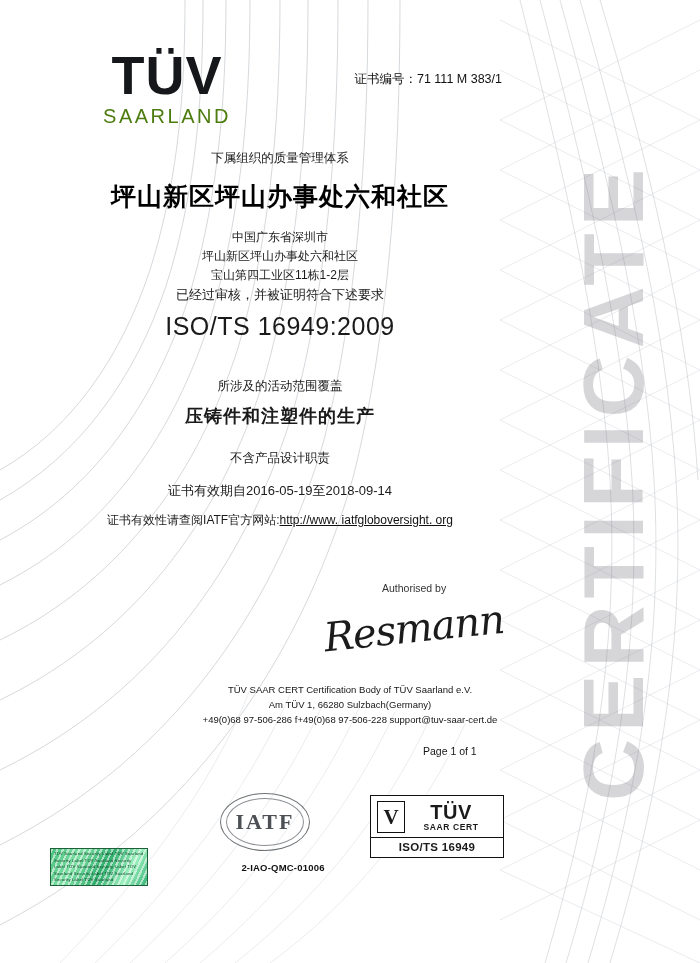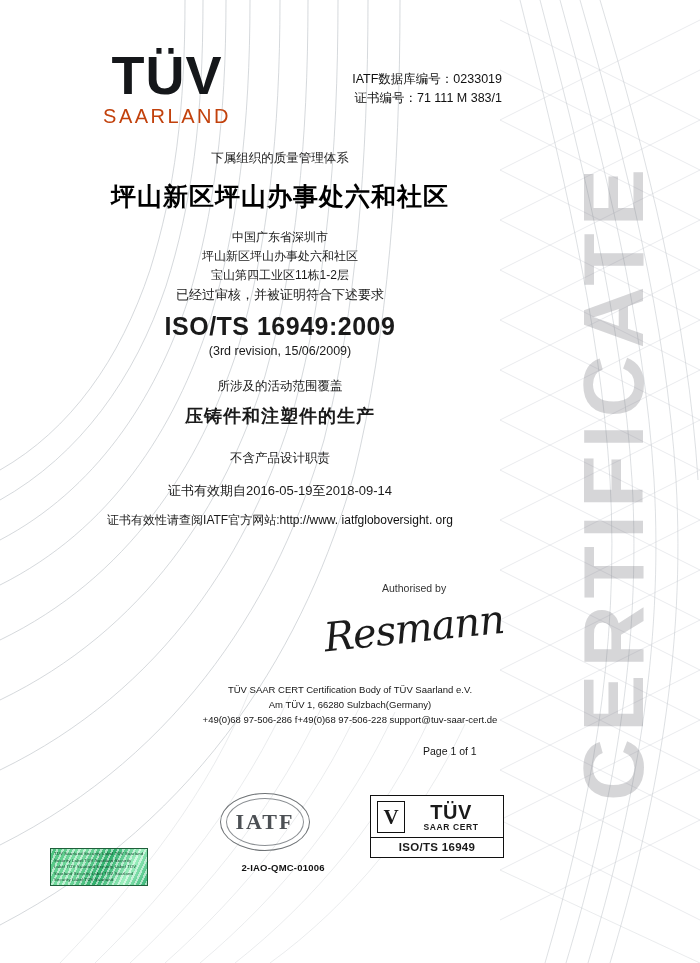--- a/index.html
+++ b/index.html
@@ -59,21 +59,21 @@
   .tuv-logo .mark {
     font-size: 54px;
     font-weight: bold;
     letter-spacing: 1px;
     color: #15171a;
     font-family: "Liberation Sans", sans-serif;
   }
   .tuv-logo .sub {
     font-size: 20px;
     letter-spacing: 2.5px;
-    color: #c2410c;
+    color: #4d7c0f;
     margin-top: 4px;
     font-family: "Liberation Sans", sans-serif;
   }
 
   .header-meta {
     position: absolute;
     right: 198px;
     top: 70px;
     text-align: right;
     font-size: 12.5px;
@@ -105,21 +105,21 @@
     font-size: 12px;
     line-height: 1.6;
   }
   .audited-line {
     top: 286px;
     font-size: 13px;
   }
   .standard {
     top: 312px;
     font-size: 25px;
-    font-weight: bold;
+    font-weight: normal;
     letter-spacing: 0.5px;
   }
   .standard-rev {
     top: 344px;
     font-size: 12.5px;
   }
   .activity-label {
     top: 378px;
     font-size: 12.5px;
   }
@@ -137,20 +137,21 @@
     top: 482px;
     font-size: 13px;
   }
   .verify-line {
     top: 512px;
     font-size: 12px;
   }
   .verify-line a,
   .verify-line .url {
     color: #101010;
+    text-decoration: underline;
   }
 
   .authorised-by {
     position: absolute;
     left: 382px;
     top: 582px;
     font-size: 10.5px;
     color: #333;
   }
   .signature {
@@ -380,36 +381,34 @@
     </svg>
     <div class="bg-watermark-text">CERTIFICATE</div>
   </div>
 
   <div class="tuv-logo">
     <div class="mark">TÜV</div>
     <div class="sub">SAARLAND</div>
   </div>
 
   <div class="header-meta">
-    <div>IATF数据库编号：0233019</div>
     <div>证书编号：71 111 M 383/1</div>
   </div>
 
   <div class="block scope-line">下属组织的质量管理体系</div>
   <div class="block company-name">坪山新区坪山办事处六和社区</div>
 
   <div class="block address">
     <div>中国广东省深圳市</div>
     <div>坪山新区坪山办事处六和社区</div>
     <div>宝山第四工业区11栋1-2层</div>
   </div>
 
   <div class="block audited-line">已经过审核，并被证明符合下述要求</div>
   <div class="block standard">ISO/TS 16949:2009</div>
-  <div class="block standard-rev">(3rd revision, 15/06/2009)</div>
   <div class="block activity-label">所涉及的活动范围覆盖</div>
   <div class="block activity-value">压铸件和注塑件的生产</div>
   <div class="block exclusion">不含产品设计职责</div>
   <div class="block validity">证书有效期自2016-05-19至2018-09-14</div>
 
   <div class="block verify-line">
     <span>证书有效性请查阅IATF官方网站:</span><span class="url">http://www. iatfgloboversight. org</span>
   </div>
 
   <div class="authorised-by">Authorised by</div>

